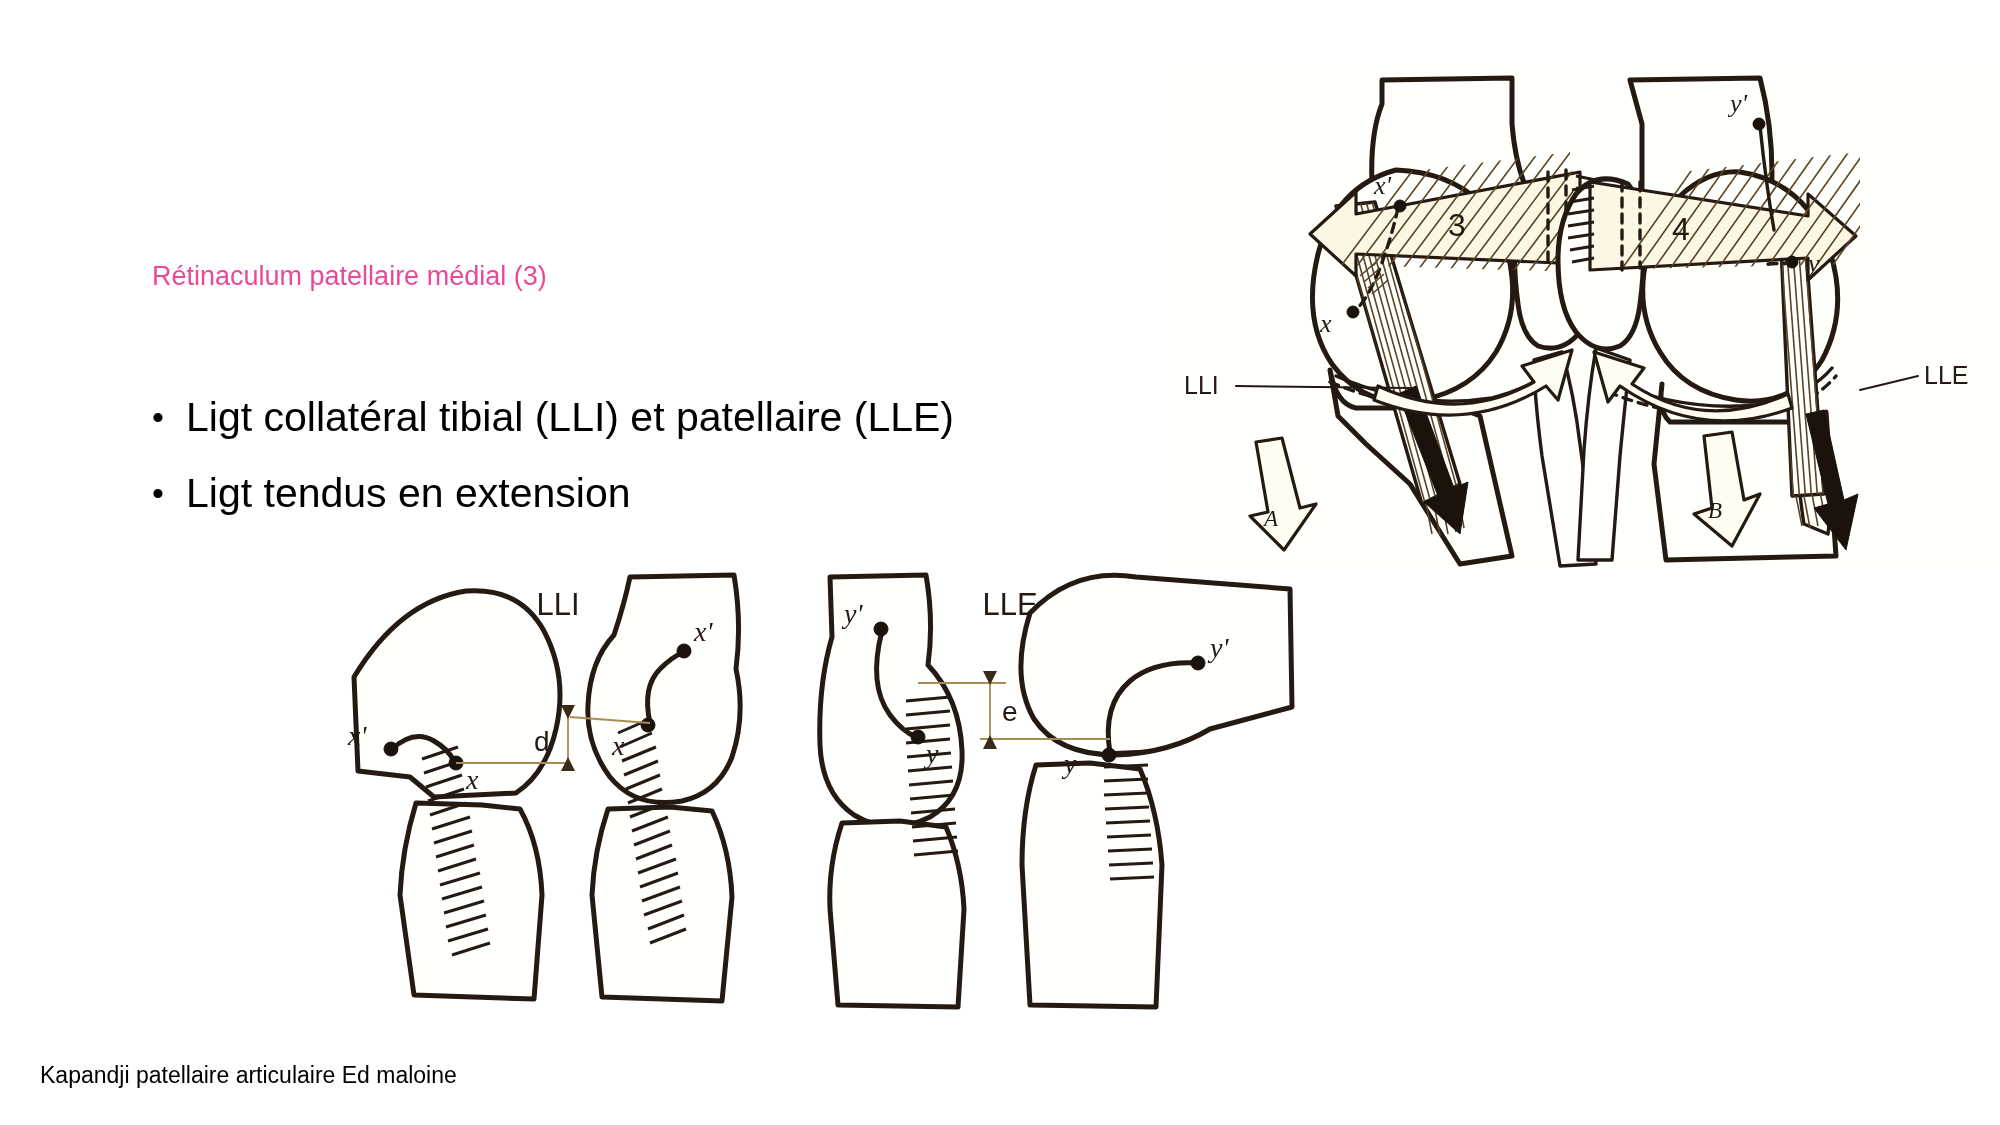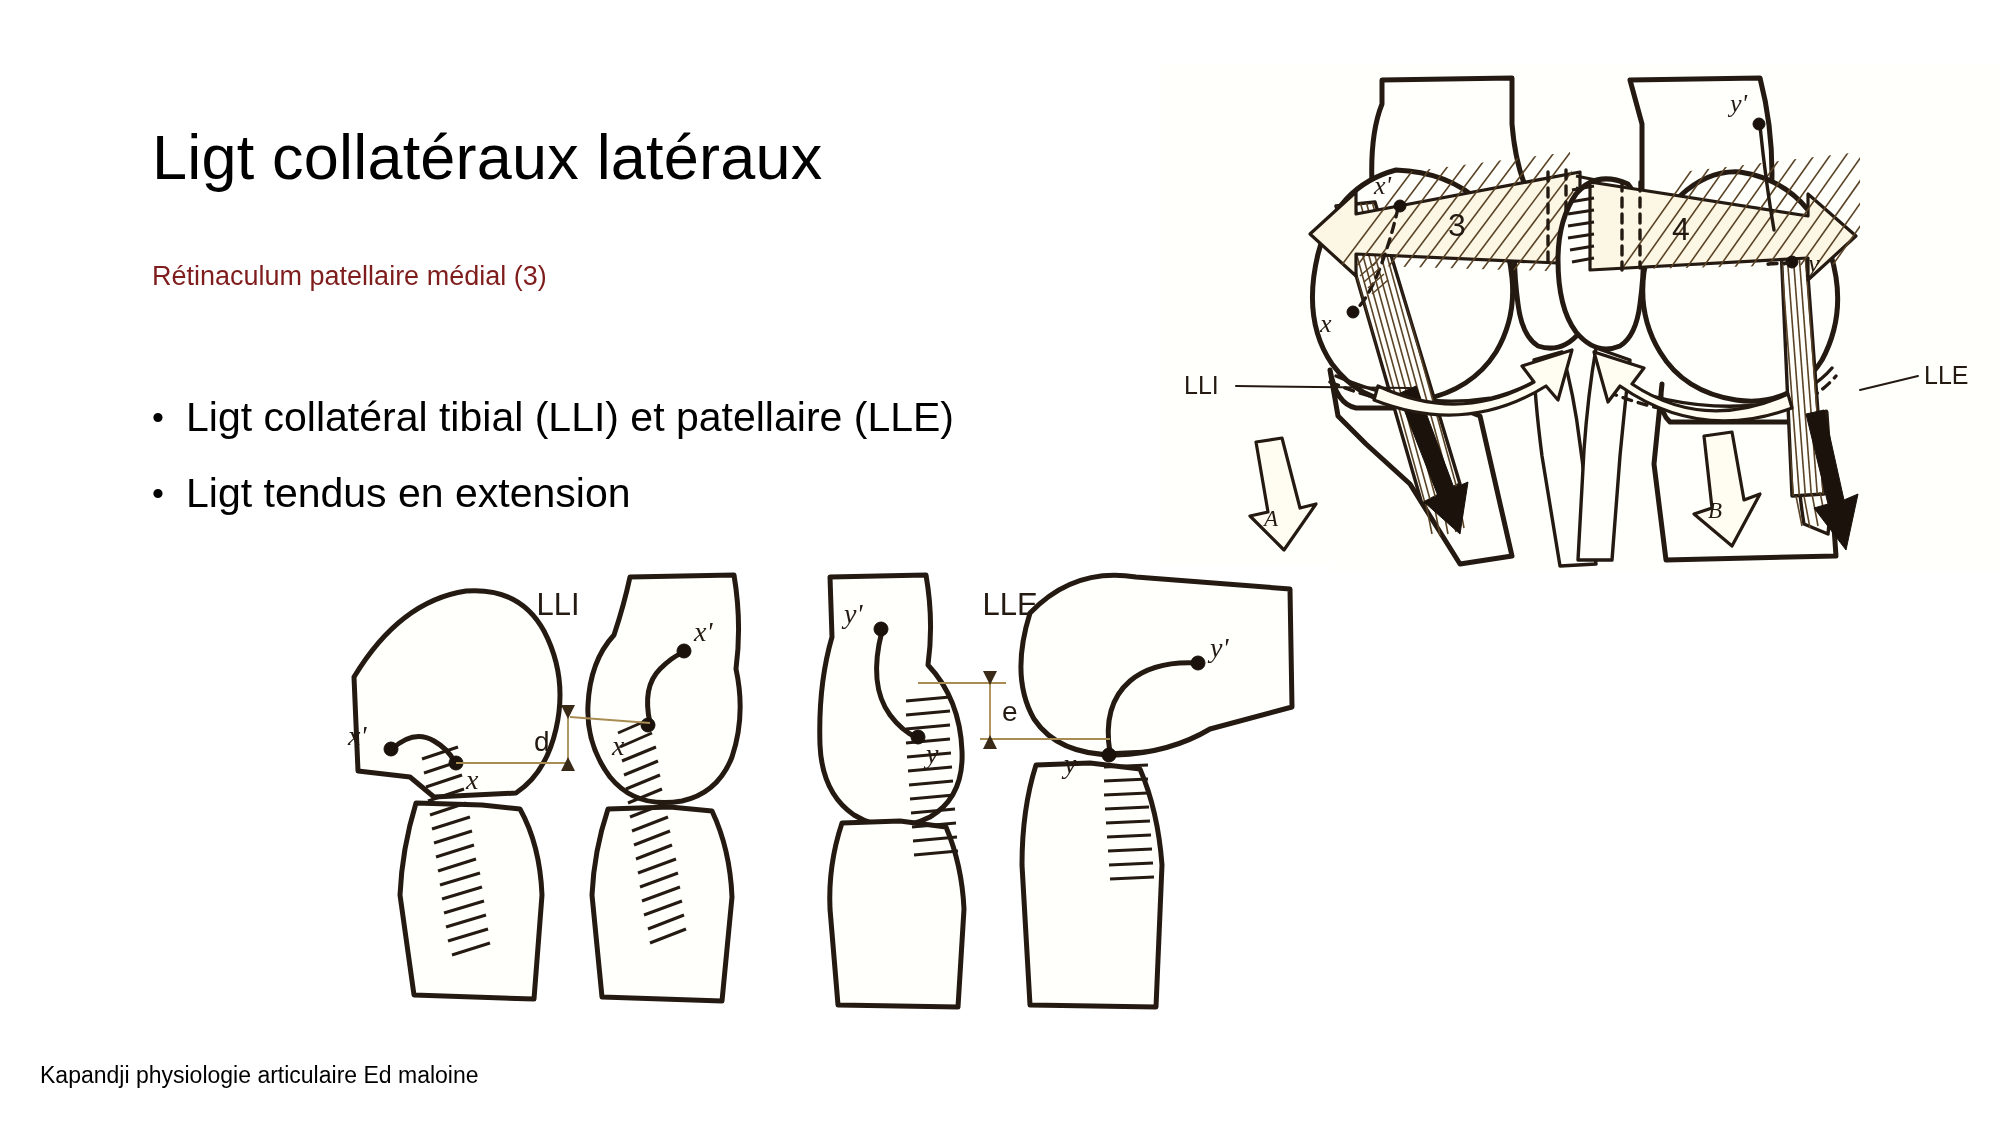--- a/index.html
+++ b/index.html
@@ -13,21 +13,21 @@
   }
   .slide{position:absolute;inset:0;}
 
   
   .title{
     position:absolute;left:152px;top:124px;
     font-size:63px;line-height:1.05;font-weight:400;
     letter-spacing:0.2px;color:#000;white-space:nowrap;
   }
   .subs{position:absolute;left:152px;top:258px;}
-  .sub-line{font-size:27px;line-height:36px;font-weight:400;color:#7f1d1d;white-space:nowrap;}
+  .sub-line{font-size:27px;line-height:36px;font-weight:400;color:#ec4899;white-space:nowrap;}
 
   .bullets{position:absolute;left:152px;top:392px;}
   .bullet{
     display:flex;align-items:flex-start;
     font-size:41px;line-height:50px;margin-bottom:26px;white-space:nowrap;
   }
   .bullet .dot{
     width:34px;flex:0 0 34px;font-size:34px;line-height:50px;
   }
   .credit{
@@ -61,38 +61,37 @@
   .tanline{stroke:#a98c52;stroke-width:1.8;fill:none;}
   .tandark{fill:#3a2a18;}
   .lbl{font-family:"Liberation Serif", serif;fill:#241a12;font-style:italic;}
   .lbl-s{font-family:"Liberation Sans", sans-serif;fill:#241a12;}
 </style>
 </head>
 <body>
 
 <div class="slide">
 
-  <div class="title">Ligt collatéraux latéraux</div>
 
   <div class="subs">
     <div class="sub-line">Rétinaculum patellaire médial (3)</div>
   </div>
 
   <div class="bullets">
     <div class="bullet">
       <span class="dot">•</span>
       <span>Ligt collatéral tibial (LLI) et patellaire (LLE)</span>
     </div>
     <div class="bullet">
       <span class="dot">•</span>
       <span>Ligt tendus en extension</span>
     </div>
   </div>
 
-  <div class="credit">Kapandji physiologie articulaire Ed maloine</div>
+  <div class="credit">Kapandji patellaire articulaire Ed maloine</div>
 
   <div class="fig-top">
     <svg viewBox="0 0 840 508" xmlns="http://www.w3.org/2000/svg">
       <defs>
         <clipPath id="clipL3">
             <polygon points="148,120 410,88 420,208 150,200"></polygon>
           </clipPath>
         <clipPath id="clipR4">
             <polygon points="430,118 700,88 700,200 432,206"></polygon>
           </clipPath>

